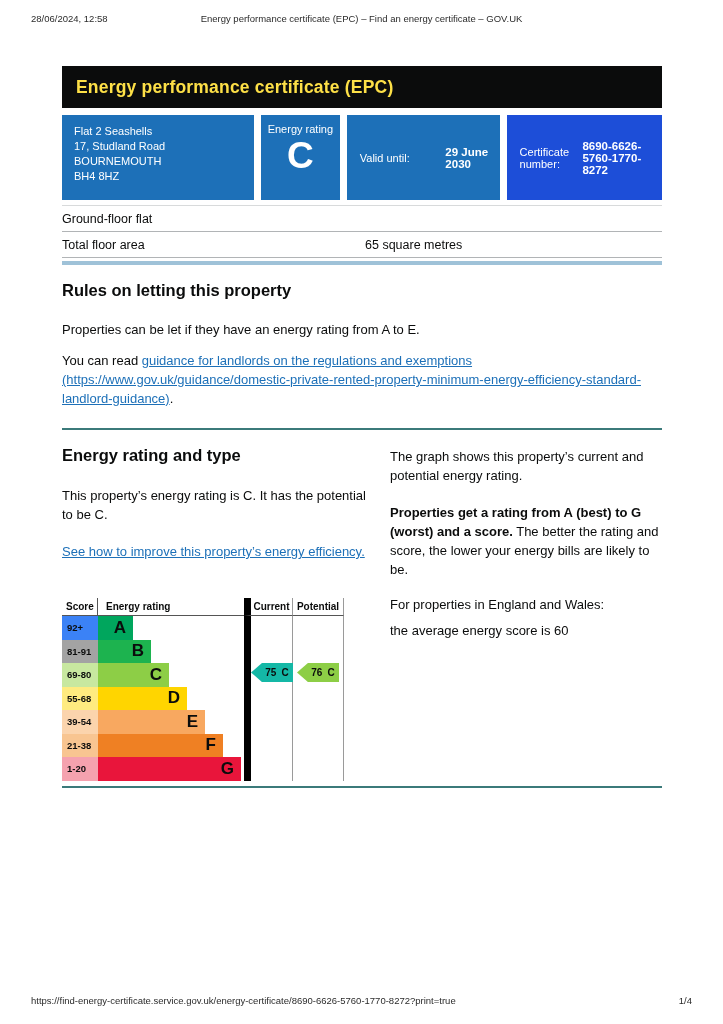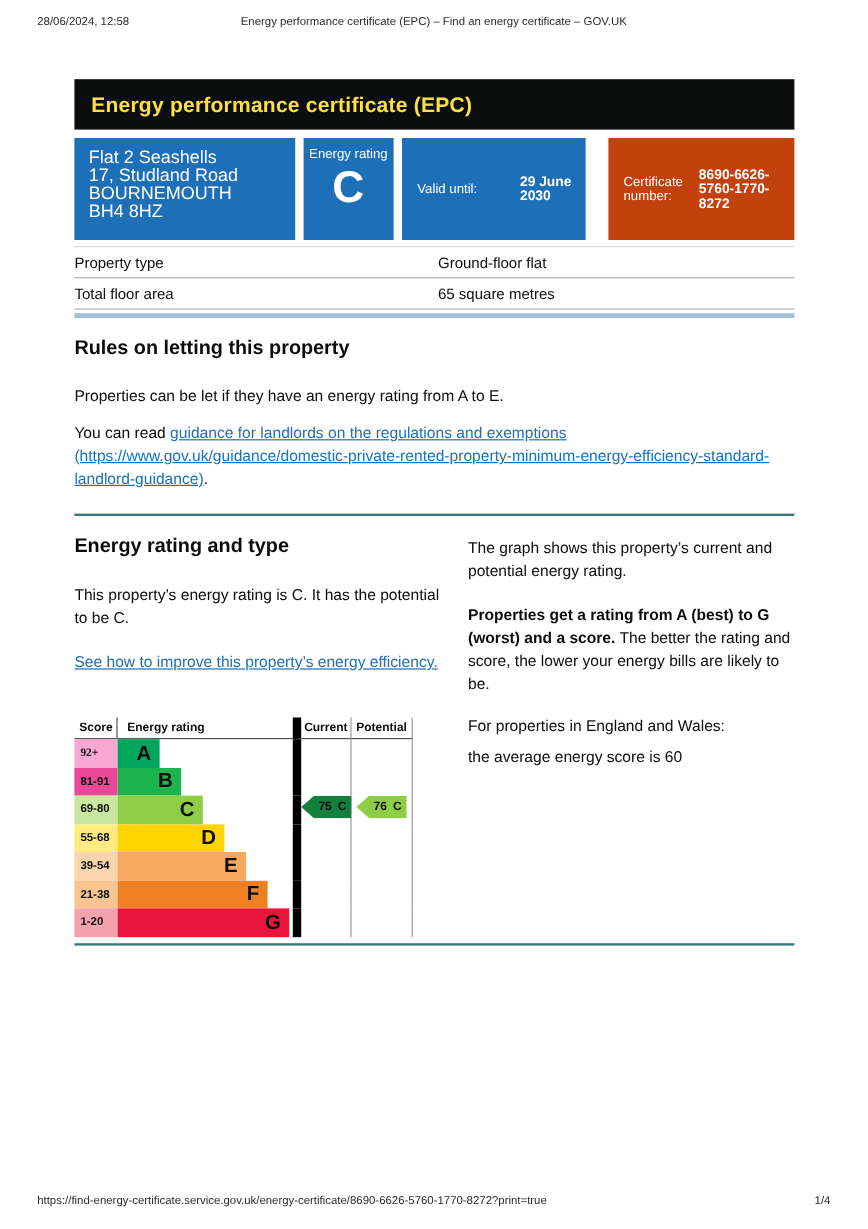--- a/index.html
+++ b/index.html
@@ -20,21 +20,21 @@
   
   #banner{
     left:62px;top:66px;width:600px;height:42px;background:#0b0c0c;color:#fde047;
     display:flex;align-items:center;box-sizing:border-box;padding-left:14px;
     font-size:17.5px;font-weight:bold;letter-spacing:.2px;
   }
 
   
   #summary{left:62px;top:115px;width:600px;height:85px;display:flex;gap:7px}
   .blue{background:#1d70b8;color:#ffffff}
-  #addr-box{width:216px;box-sizing:border-box;padding:9px 12px;font-size:15px;line-height:15px}
+  #addr-box{width:216px;box-sizing:border-box;padding:9px 12px;font-size:11px;line-height:15px}
   #rating-box{width:90px;display:flex;flex-direction:column;align-items:center;box-sizing:border-box;padding-top:8px}
   #rating-box .lbl{font-size:11px}
   #rating-box .big{font-size:37px;font-weight:bold;line-height:42px}
   #summary-right{flex:1;display:flex;flex-direction:row;gap:7px}
   .info-row{flex:1;display:flex;align-items:center;box-sizing:border-box;padding-left:13px;font-size:11px}
   .info-row .lab{width:113px}
   .info-row .val{font-weight:bold;font-size:11.5px}
 
   
   #ptable{left:62px;top:205px;width:600px;font-size:12.5px}
@@ -105,30 +105,29 @@
   </div>
   <div class="blue" id="rating-box" style="background: rgb(29, 112, 184);">
     <div class="lbl">Energy rating</div>
     <div class="big">C</div>
   </div>
   <div id="summary-right">
     <div class="blue info-row" style="background: rgb(29, 112, 184);">
       <span class="lab">Valid until:</span>
       <span class="val">29 June 2030</span>
     </div>
-    <div class="blue info-row" style="background: #c2410c; margin-left: 12px;">
+    <div class="blue info-row" style="background: #1d4ed8;">
       <span class="lab">Certificate number:</span>
       <span class="val">8690-6626-5760-1770-8272</span>
     </div>
   </div>
 </div>
 
 <div class="abs" id="ptable">
   <div class="trow first">
-    <div class="tlabel">Property type</div>
     <div>Ground-floor flat</div>
   </div>
   <div class="trow">
     <div class="tlabel">Total floor area</div>
     <div>65 square metres</div>
   </div>
 </div>
 
 <div class="abs" id="divider-1"></div>
 
@@ -151,42 +150,42 @@
 
 <div class="abs" id="chart">
   <div class="c-row c-head">
     <div class="col-score">Score</div>
     <div class="col-bars">Energy rating</div>
     <div class="col-cur">Current</div>
     <div class="col-pot">Potential</div>
   </div>
 
   <div class="c-row">
-    <div class="col-score band-score" style="background: #f9a8d4; font-family: Liberation Serif, serif;">92+</div>
+    <div class="col-score band-score" style="background: #3b82f6;">92+</div>
     <div class="col-bars">
         <div class="band-bar bw0" style="background: rgb(0, 166, 93);">A</div>
       </div>
     <div class="col-cur"></div>
     <div class="col-pot"></div>
   </div>
   <div class="c-row">
-    <div class="col-score band-score" style="background: #ec4899;">81-91</div>
+    <div class="col-score band-score" style="background: #a3a3a3;">81-91</div>
     <div class="col-bars">
         <div class="band-bar bw1" style="background: rgb(29, 179, 79);">B</div>
       </div>
     <div class="col-cur"></div>
     <div class="col-pot"></div>
   </div>
   <div class="c-row">
     <div class="col-score band-score" style="background: rgb(200, 232, 160);">69-80</div>
     <div class="col-bars">
         <div class="band-bar bw2" style="background: rgb(141, 206, 70);">C</div>
       </div>
     <div class="col-cur">
-      <div class="arrow" style="background: #15803d; align-items: center;">
+      <div class="arrow" style="background: #14b8a6; align-items: center;">
           <span>75</span>
           <span>C</span>
         </div>
     </div>
     <div class="col-pot">
       <div class="arrow" style="background: rgb(141, 206, 70);">
           <span>76</span>
           <span>C</span>
         </div>
     </div>

